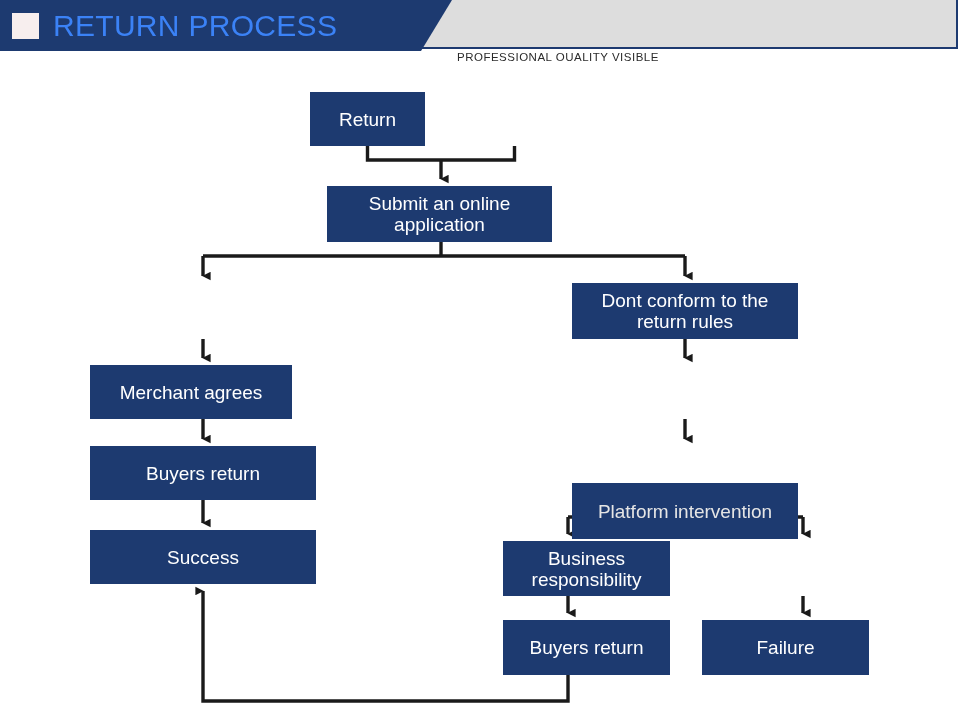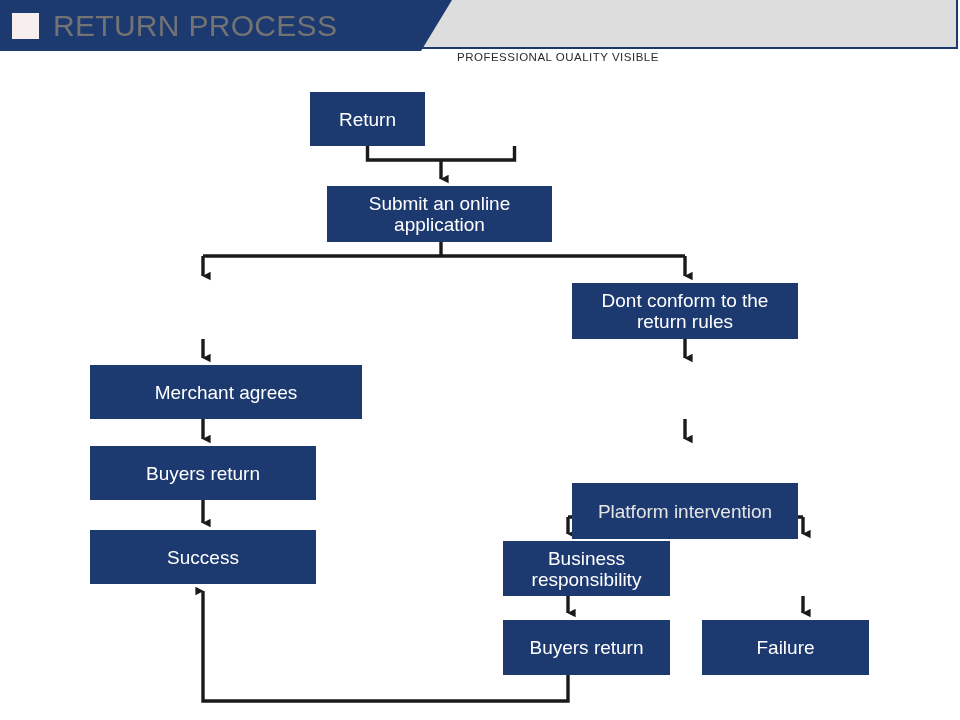--- a/index.html
+++ b/index.html
@@ -49,21 +49,21 @@
     left: 12px;
     top: 13px;
     width: 27px;
     height: 26px;
     background: #f7eeee;
   }
   #header-title {
     position: absolute;
     left: 53px;
     top: 6px;
-    color: #737373;
+    color: #3b82f6;
     font-size: 30px;
     font-weight: normal;
     letter-spacing: 0.3px;
     white-space: nowrap;
     line-height: 40px;
   }
   #header-subtitle {
     position: absolute;
     left: 457px;
     top: 25px;
@@ -165,21 +165,21 @@
 
   <div class="node" style="left:327px; top:135px; width:225px; height:56px;">
     <span>Submit an online application</span>
   </div>
 
 
   <div class="node" style="left:572px; top:232px; width:226px; height:56px;">
     <span>Dont conform to the return rules</span>
   </div>
 
-  <div class="node" style="left:90px; top:314px; width:272px; height:54px;">
+  <div class="node" style="left:90px; top:314px; width:202px; height:54px;">
     <span>Merchant agrees</span>
   </div>
 
 
   <div class="node" style="left:90px; top:395px; width:226px; height:54px;">
     <span>Buyers return</span>
   </div>
 
   <div class="node highlight" style="left:572px; top:395px; width:226px; height:56px;">
     <span>Platform intervention</span>

